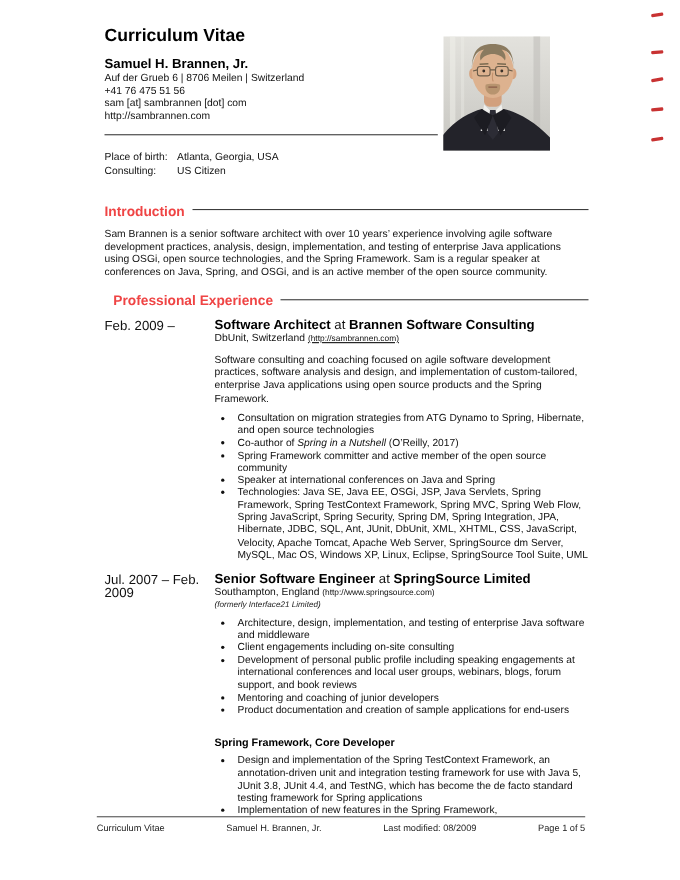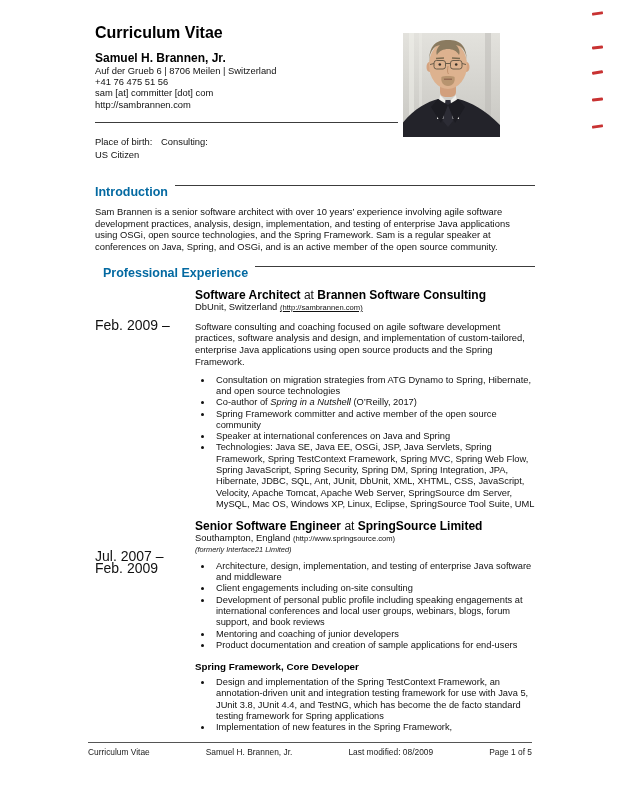--- a/index.html
+++ b/index.html
@@ -7,38 +7,38 @@
     width:618px;height:800px;position:relative;background:#ffffff;overflow:hidden;
     font-family:"Liberation Sans","DejaVu Sans",sans-serif;color:#111;
     -webkit-font-smoothing:antialiased;
   }
   .content{position:absolute;left:95px;top:20px;width:440px;}
   h1.title{font-size:16px;line-height:18px;font-weight:bold;margin:4px 0 0 0;color:#000;}
   .name{font-size:12px;line-height:13px;font-weight:bold;margin-top:10px;color:#000;}
   .contact-line{font-size:9.4px;line-height:11.2px;}
   .divider{width:303px;border-bottom:1px solid #3c3c3c;margin-top:12px;}
   .kv{display:grid;grid-template-columns:66px auto;font-size:9.4px;line-height:13px;margin-top:12px;}
-  .sec-head{display:flex;align-items:flex-start;font-size:12.5px;line-height:14px;font-weight:bold;color:#0369a1;}
+  .sec-head{display:flex;align-items:center;font-size:12.5px;line-height:14px;font-weight:bold;color:#ef4444;}
   .sec-head .rule{flex:1;border-bottom:1.2px solid #3c3c3c;margin-left:7px;margin-bottom:2px;}
   .intro-head{margin-top:24px;}
   .pe-head{margin-top:13px;padding-left:8px;}
   .para{font-size:9.4px;line-height:11.8px;margin:7px 4px 0 0;}
   .jobs{margin-top:9px;}
   .job{display:grid;grid-template-columns:100px 1fr;margin-bottom:10px;}
-  .job-date{font-size:14px;line-height:12px;padding-top:1px;margin-top:29px;}
+  .job-date{font-size:12px;line-height:12px;padding-top:1px;}
   .job-title{font-size:12px;line-height:12px;font-weight:bold;color:#000;}
   .job-title .at{font-weight:normal;color:#111;}
   .job-loc{font-size:9.4px;line-height:11.5px;}
   .job-loc .url{font-size:7.6px;color:#111;text-decoration:none;}
   .job-loc .url.u{text-decoration:underline;}
   .formerly{font-size:7.4px;line-height:9px;font-style:italic;color:#222;}
   ul.bullets{margin:7px 0 0 0;padding-left:18px;font-size:9.3px;line-height:11.3px;list-style:disc outside;}
   ul.bullets li{padding-left:3px;}
   ul.bullets.sub{margin-top:4px;}
-  .subhead{font-size:9.8px;line-height:12px;font-weight:bold;margin-top:10px;color:#000;}
+  .subhead{font-size:9.8px;line-height:12px;font-weight:bold;margin-top:19px;color:#000;}
   .footer{
     position:absolute;left:88px;top:742px;width:444px;
     border-top:1px solid #555;padding-top:4px;
     display:flex;justify-content:space-between;font-size:8.4px;color:#222;
   }
   .photo{position:absolute;left:403px;top:33px;width:97px;height:104px;}
   .mark{position:absolute;left:592px;width:11px;height:3px;background:#c83232;border-radius:1px;}
   .mark1{top:12px;transform:rotate(-8deg);}
   .mark2{top:46px;transform:rotate(-5deg);}
   .mark3{top:71px;transform:rotate(-9deg);}
@@ -48,27 +48,28 @@
 </head>
 <body>
 
 <div class="content">
 
   <h1 class="title">Curriculum Vitae</h1>
 
   <div class="name">Samuel H. Brannen, Jr.</div>
   <div class="contact-line">Auf der Grueb 6 | 8706 Meilen | Switzerland</div>
   <div class="contact-line">+41 76 475 51 56</div>
-  <div class="contact-line">sam [at] committer [dot] com</div>
+  <div class="contact-line">sam [at] sambrannen [dot] com</div>
   <div class="contact-line">http://sambrannen.com</div>
 
   <div class="divider"></div>
 
   <div class="kv">
     <div>Place of birth:</div>
+    <div>Atlanta, Georgia, USA</div>
     <div>Consulting:</div>
     <div>US Citizen</div>
   </div>
 
   <div class="sec-head intro-head">
     <span>Introduction</span>
     <span class="rule"></span>
   </div>
   <p class="para">Sam Brannen is a senior software architect with over 10 years’ experience involving agile software development practices, analysis, design, implementation, and testing of enterprise Java applications using OSGi, open source technologies, and the Spring Framework. Sam is a regular speaker at conferences on Java, Spring, and OSGi, and is an active member of the open source community.</p>
 

